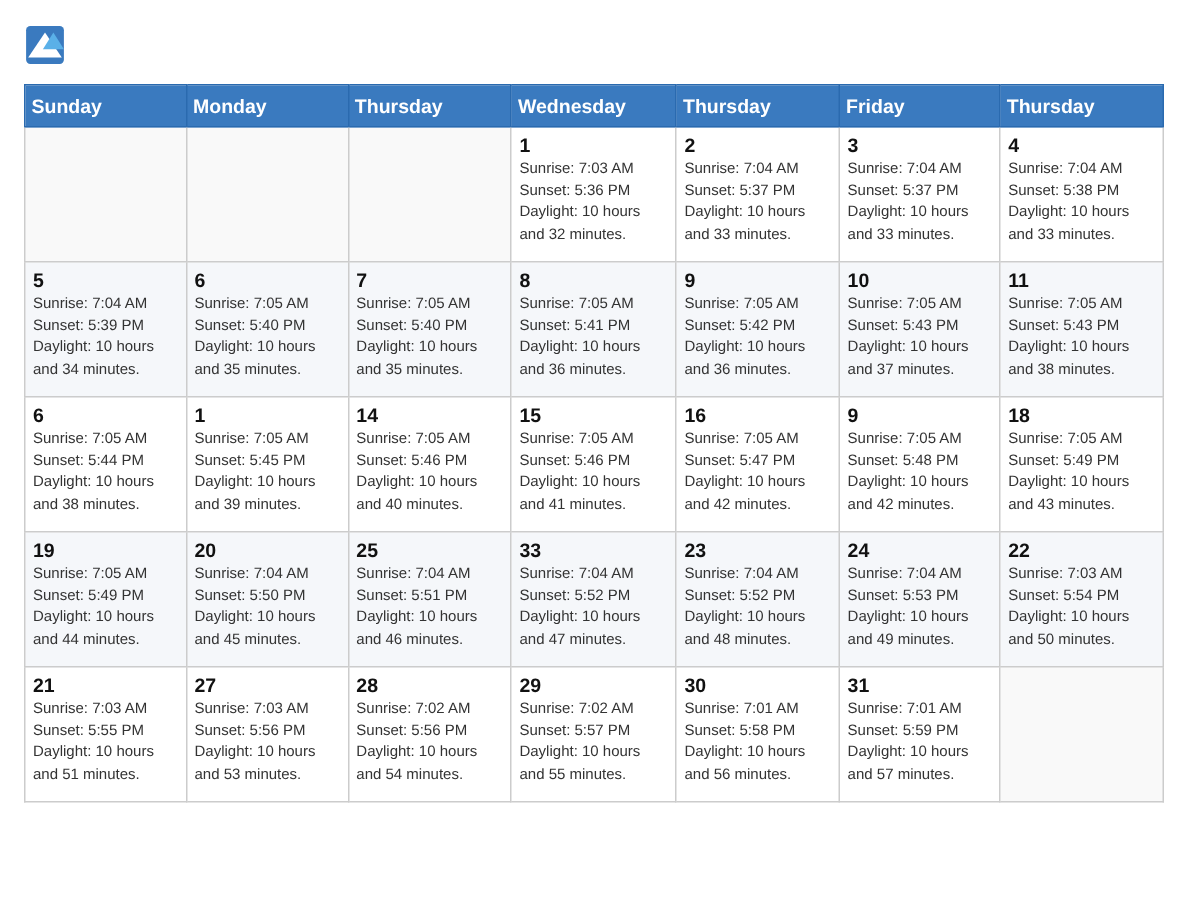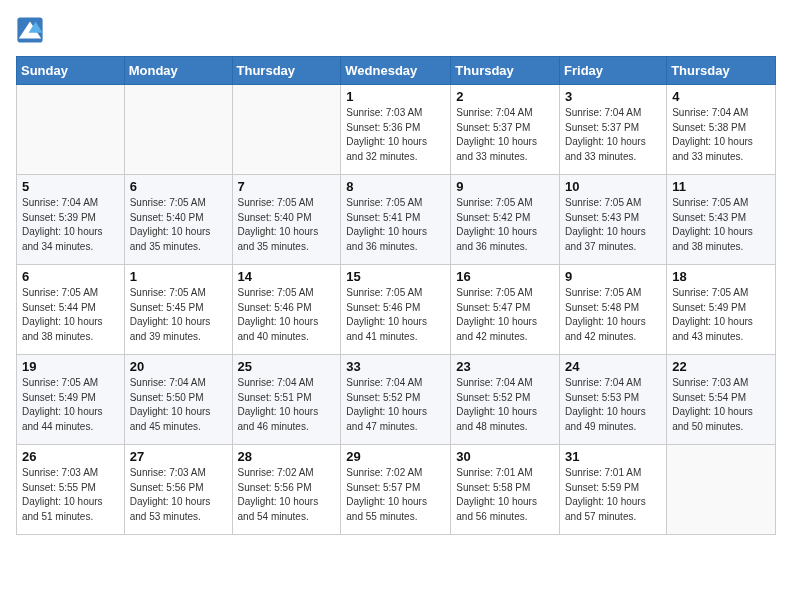--- a/index.html
+++ b/index.html
@@ -301,21 +301,21 @@
         <td>
           <div class="day-number">22</div>
           <div class="day-info" style="white-space: pre-line;">Sunrise: 7:03 AM
 Sunset: 5:54 PM
 Daylight: 10 hours
 and 50 minutes.</div>
         </td>
       </tr>
       <tr>
         <td>
-          <div class="day-number">26</div>
+          <div class="day-number">21</div>
           <div class="day-info" style="white-space: pre-line;">Sunrise: 7:03 AM
 Sunset: 5:55 PM
 Daylight: 10 hours
 and 51 minutes.</div>
         </td>
         <td>
           <div class="day-number">27</div>
           <div class="day-info" style="white-space: pre-line;">Sunrise: 7:03 AM
 Sunset: 5:56 PM
 Daylight: 10 hours

